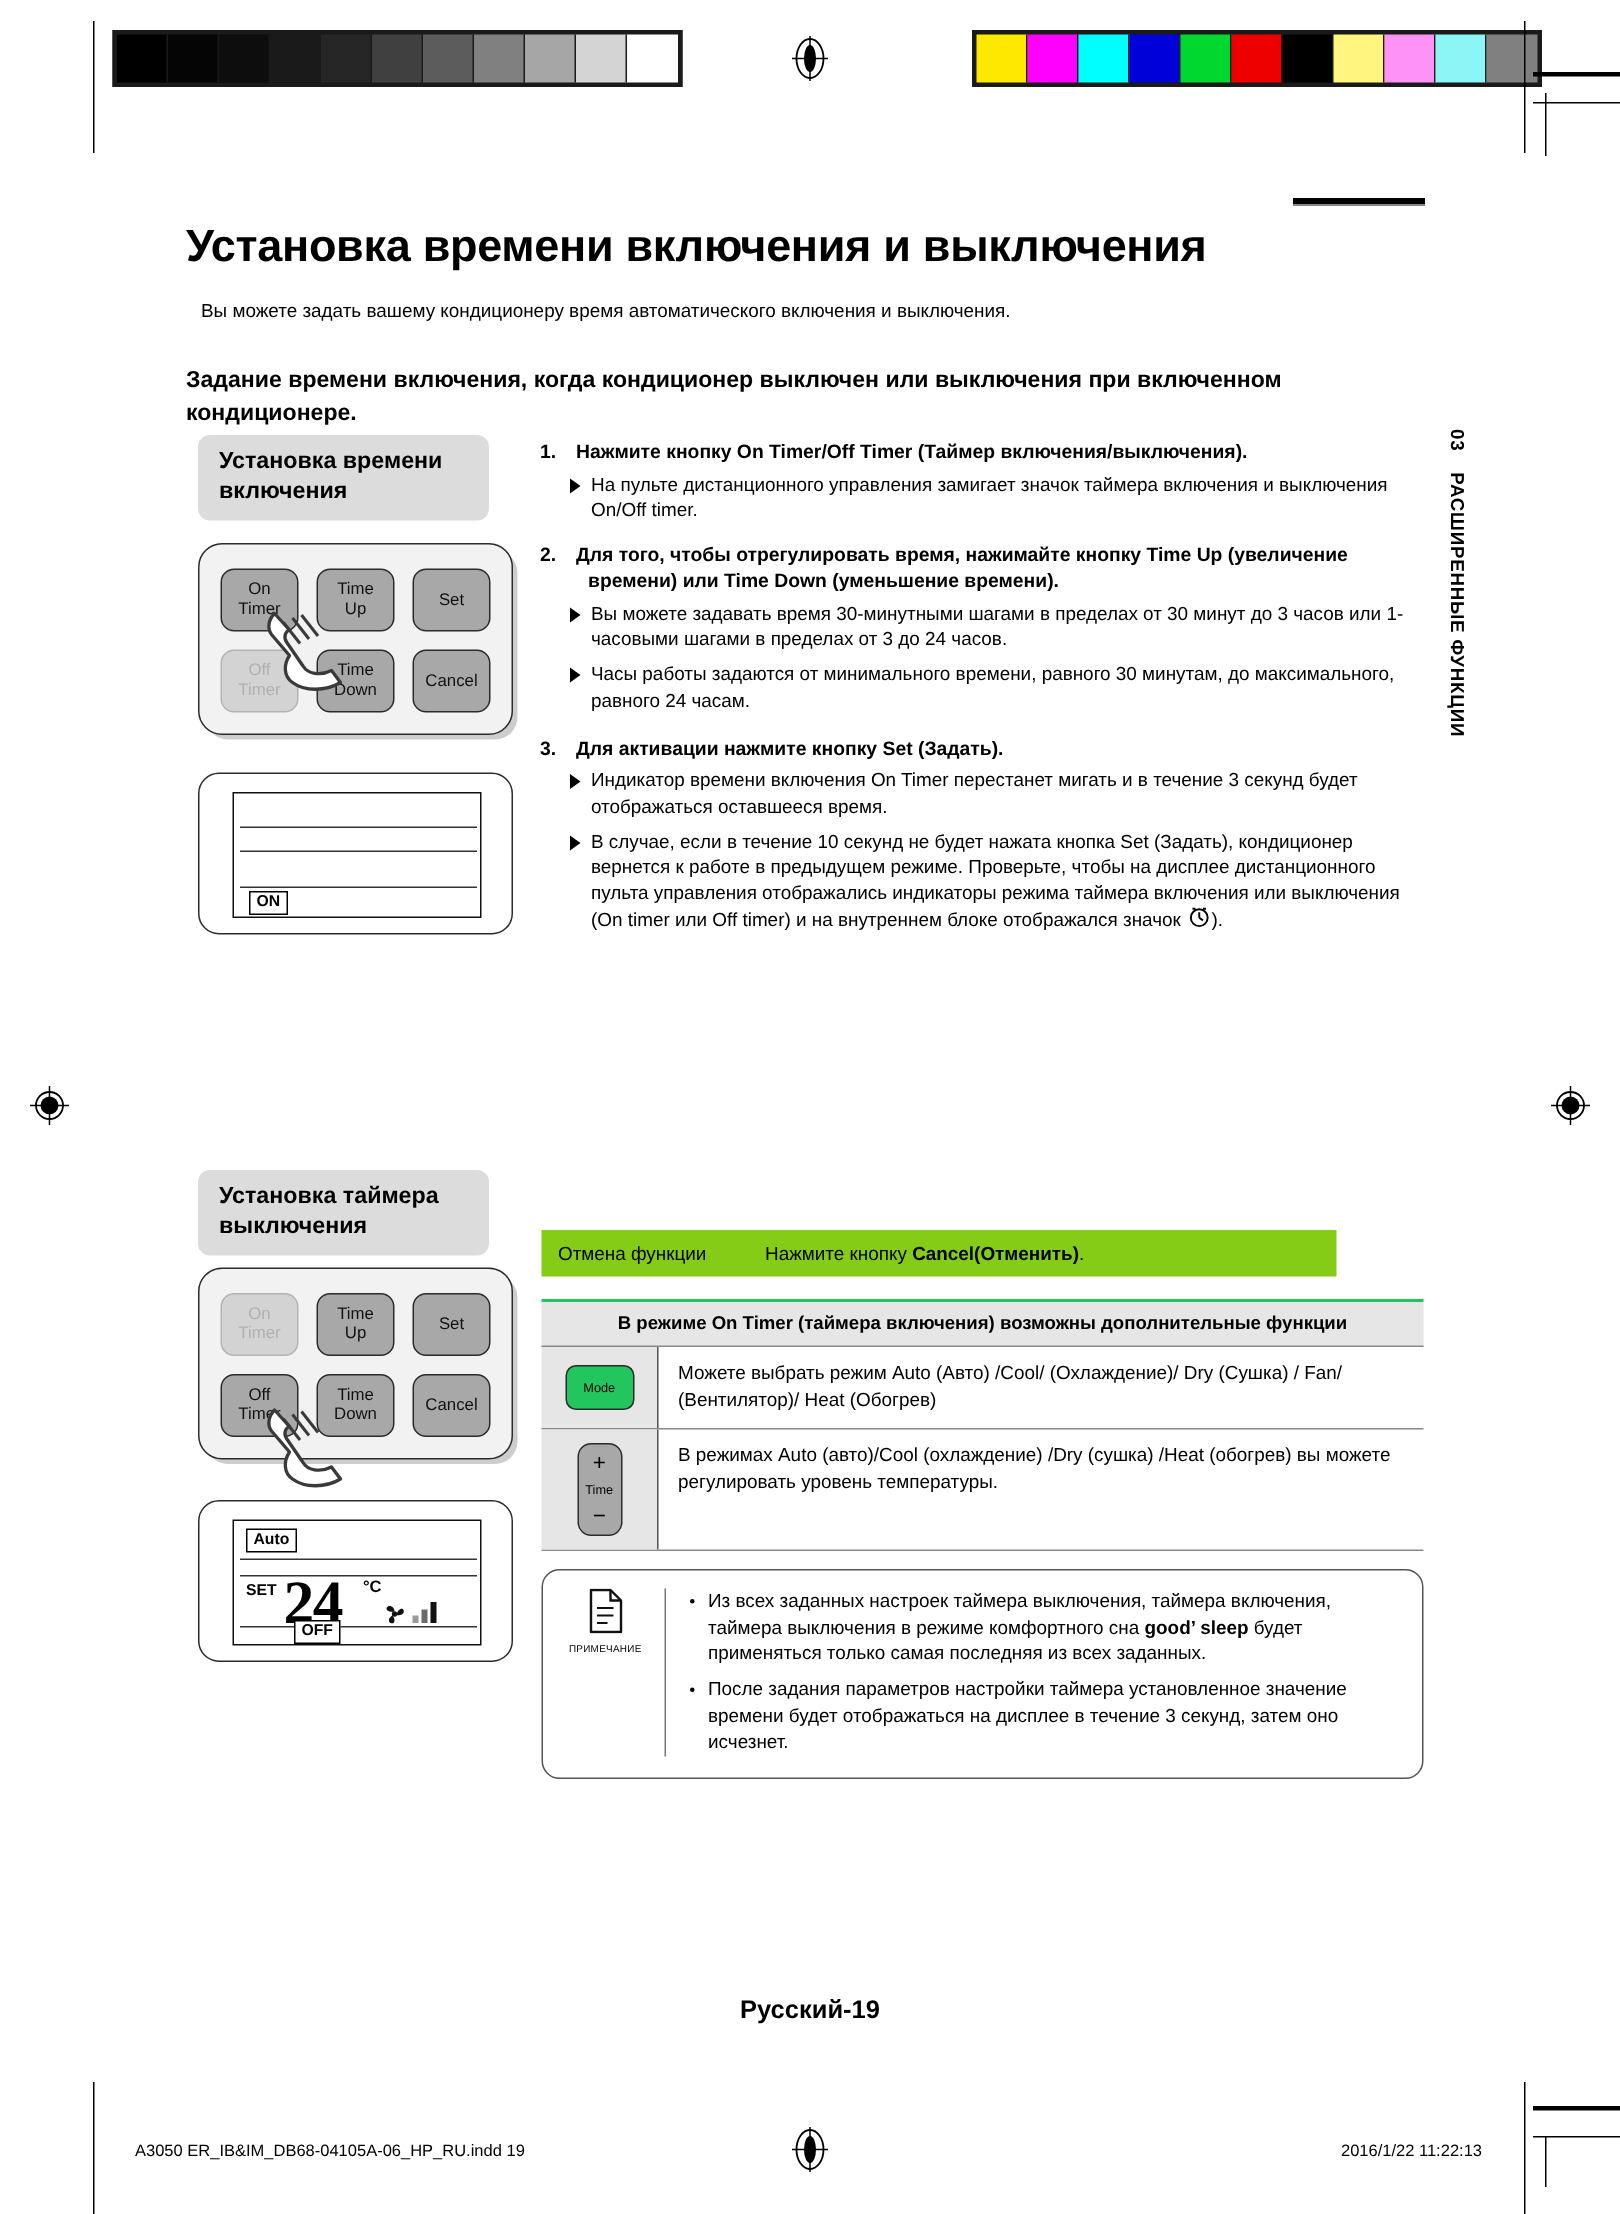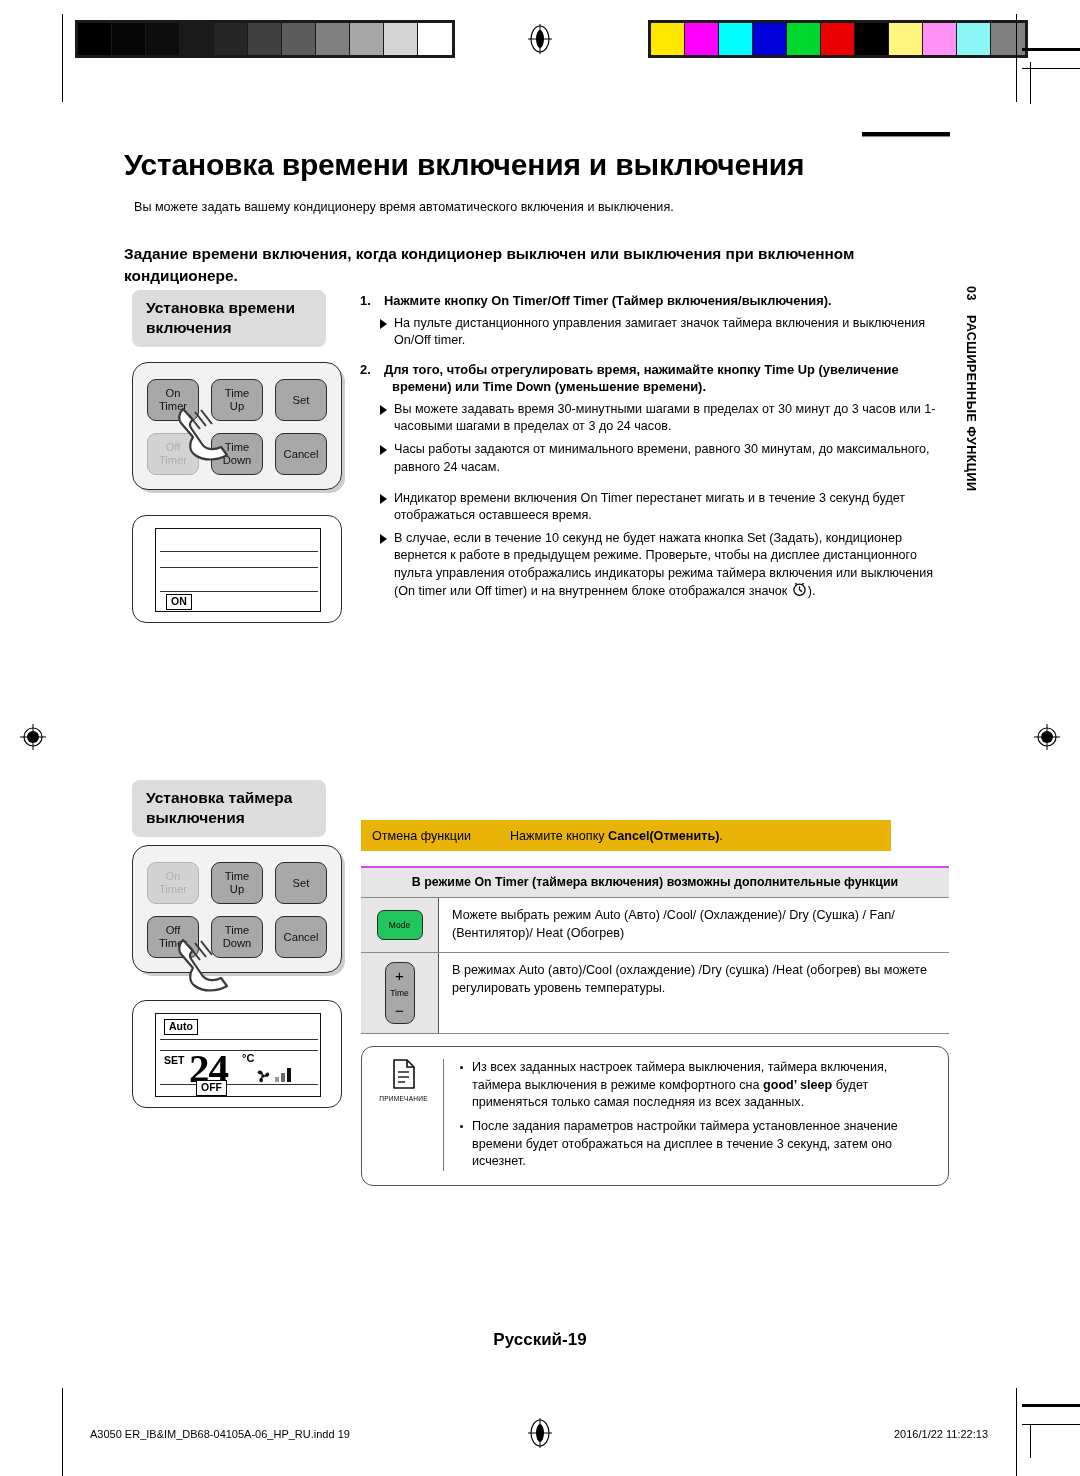--- a/index.html
+++ b/index.html
@@ -277,35 +277,35 @@
     margin: 0 1px;
   }
 
   
   .cancel-bar {
     position: absolute;
     left: 361px;
     top: 820px;
     width: 530px;
     height: 31px;
-    background: #eab308;
+    background: #84cc16;
     display: flex;
     align-items: center;
     font-size: 12.6px;
   }
   .cancel-bar .lbl { margin-left: 11px; width: 138px; }
   .cancel-bar .act { }
   .cancel-bar b { font-weight: bold; }
 
   .fn-table {
     position: absolute;
     left: 361px;
     top: 866px;
     width: 588px;
-    border-top: 2px solid #d946ef;
+    border-top: 2px solid #22c55e;
     border-bottom: 1.2px solid #888;
     box-sizing: border-box;
   }
   .fn-table .thead {
     background: #e6e6e6;
     text-align: center;
     font-size: 12.4px;
     font-weight: bold;
     padding: 7px 6px 8px 6px;
     border-bottom: 1.2px solid #888;
@@ -627,20 +627,23 @@
       <div class="step-head">
         <span class="num">2.</span><span>Для того, чтобы отрегулировать время, нажимайте кнопку Time Up (увеличение времени) или Time Down  (уменьшение времени).</span>
       </div>
       <ul class="bullets">
         <li><span class="tri"></span><span>Вы можете задавать время 30-минутными шагами в пределах от 30 минут до 3 часов или 1-часовыми шагами в пределах от 3 до 24 часов.</span></li>
         <li><span class="tri"></span><span>Часы работы задаются от минимального времени, равного 30 минутам, до максимального, равного 24 часам.</span></li>
       </ul>
     </div>
 
     <div class="step" style="margin-top:14px;">
+      <div class="step-head">
+        <span class="num">3.</span><span>Для активации нажмите кнопку Set (Задать).</span>
+      </div>
       <ul class="bullets">
         <li><span class="tri"></span><span>Индикатор времени включения On Timer перестанет мигать и в течение 3 секунд будет отображаться оставшееся время.</span></li>
         <li>
           <span class="tri"></span><span>В случае, если в течение 10 секунд не будет нажата кнопка Set (Задать), кондиционер вернется к работе в предыдущем режиме. Проверьте, чтобы на дисплее дистанционного пульта управления  отображались индикаторы режима таймера включения или выключения (On timer или Off timer) и на внутреннем блоке отображался значок </span><span class="clock-glyph"><svg width="15" height="15" viewBox="0 0 15 15">
                 <circle cx="7.5" cy="7.8" r="5.6" fill="none" stroke="#000" stroke-width="1.3"></circle>
                 <line x1="7.5" y1="7.8" x2="7.5" y2="4.2" stroke="#000" stroke-width="1.3"></line>
                 <line x1="7.5" y1="7.8" x2="10" y2="9.6" stroke="#000" stroke-width="1.3"></line>
                 <line x1="3" y1="1.8" x2="5" y2="1.8" stroke="#000" stroke-width="1.3"></line>
                 <line x1="10" y1="1.8" x2="12" y2="1.8" stroke="#000" stroke-width="1.3"></line>
               </svg></span><span>).</span>

